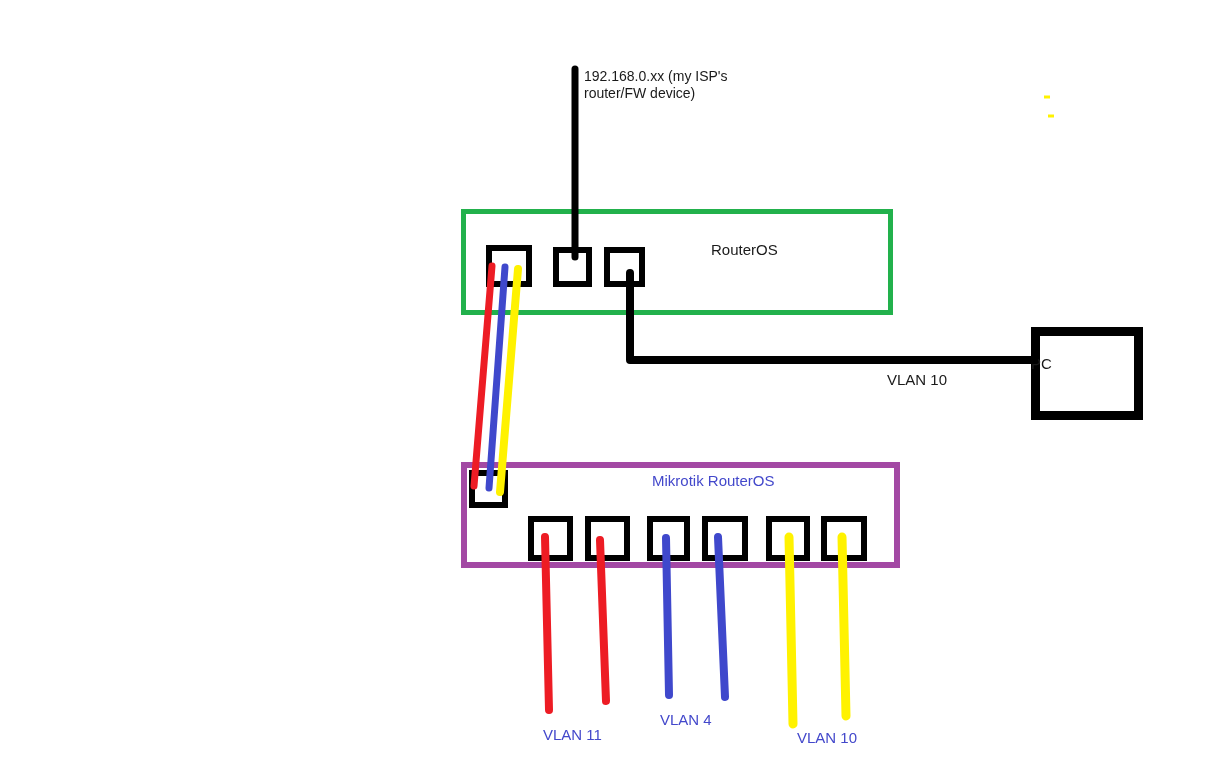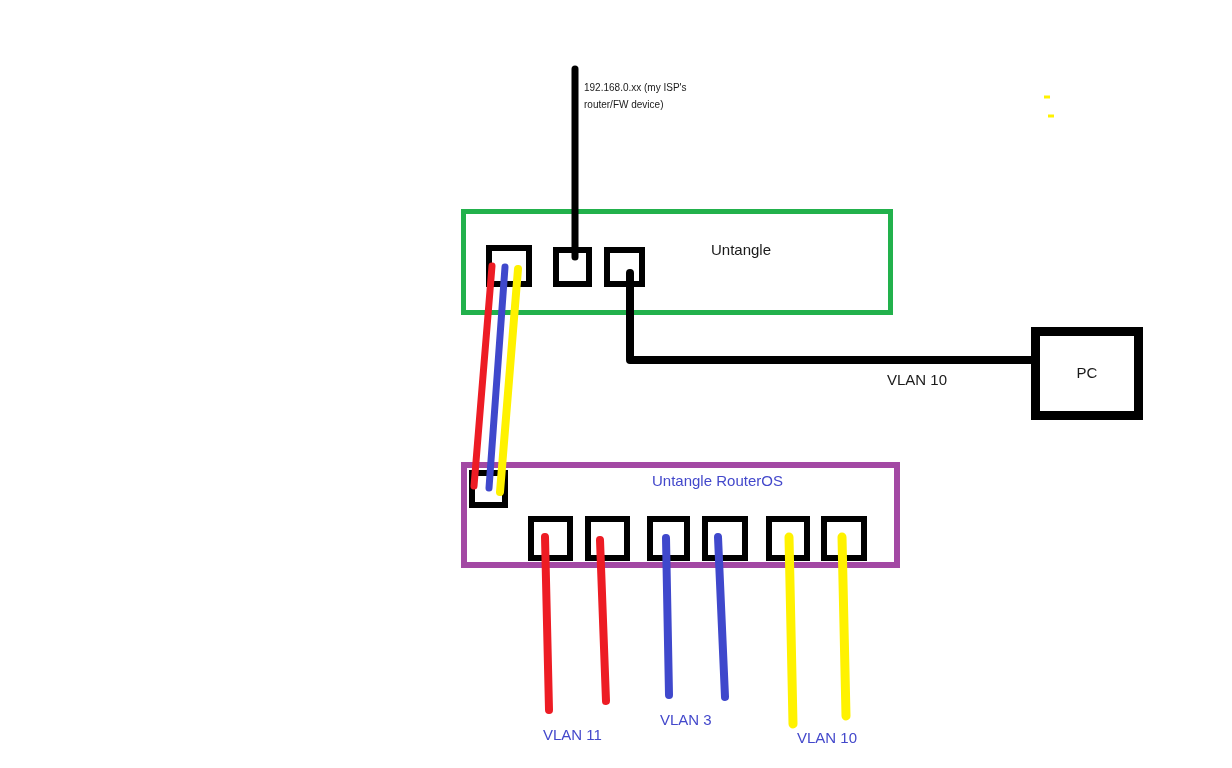--- a/index.html
+++ b/index.html
@@ -32,23 +32,23 @@
   
   .m-uplink{left:469px;top:470px;width:39px;height:38px;}
   .m-port1{left:528px;top:516px;width:45px;height:45px;}
   .m-port2{left:585px;top:516px;width:45px;height:45px;}
   .m-port3{left:647px;top:516px;width:43px;height:45px;}
   .m-port4{left:702px;top:516px;width:46px;height:45px;}
   .m-port5{left:766px;top:516px;width:44px;height:45px;}
   .m-port6{left:821px;top:516px;width:46px;height:45px;}
   .lbl{position:absolute;font-size:15px;color:#1a1a1a;white-space:nowrap;line-height:1.15;}
   .lbl-blue{color:var(--labelblue);}
-  .isp-label{left:584px;top:79px;font-size:10px;line-height:17px;white-space:normal;width:160px;}
+  .isp-label{left:584px;top:68px;font-size:14px;line-height:17px;white-space:normal;width:160px;}
   .untangle-label{left:711px;top:241px;}
-  .pc-label{left:1031px;top:364px;width:112px;text-align:center;}
+  .pc-label{left:1031px;top:355px;width:112px;}
   .vlan10-label{left:887px;top:371px;}
   .mikrotik-label{left:652px;top:472px;}
   .vlan11-label{left:537px;top:726px;margin-left:6px;}
   .vlan12-label{left:660px;top:711px;}
   .vlan13-label{left:797px;top:729px;}
   svg.wires{position:absolute;left:0;top:0;z-index:5;}
 </style>
 </head>
 <body>
 
@@ -67,26 +67,26 @@
   <div class="abs port m-port2"></div>
   <div class="abs port m-port3"></div>
   <div class="abs port m-port4"></div>
   <div class="abs port m-port5"></div>
   <div class="abs port m-port6"></div>
 
   <div class="lbl isp-label">
     <span>192.168.0.xx (my ISP's</span><br>
     <span>router/FW device)</span>
   </div>
-  <div class="lbl untangle-label">Untangle</div>
+  <div class="lbl untangle-label">RouterOS</div>
   <div class="lbl pc-label">PC</div>
   <div class="lbl vlan10-label">VLAN 10</div>
-  <div class="lbl lbl-blue mikrotik-label">Untangle RouterOS</div>
+  <div class="lbl lbl-blue mikrotik-label">Mikrotik RouterOS</div>
   <div class="lbl lbl-blue vlan11-label">VLAN 11</div>
-  <div class="lbl lbl-blue vlan12-label">VLAN 3</div>
+  <div class="lbl lbl-blue vlan12-label">VLAN 4</div>
   <div class="lbl lbl-blue vlan13-label">VLAN 10</div>
 
   <svg class="wires" width="1232" height="768" viewBox="0 0 1232 768">
 
     <line x1="575" y1="69" x2="575" y2="257" stroke-width="7" stroke-linecap="round" stroke="#000000"></line>
 
     <polyline points="630,273 630,360 1034,360" fill="none" stroke-width="8" stroke-linecap="round" stroke-linejoin="round" stroke="#000000"></polyline>
 
     <line x1="492" y1="266" x2="474" y2="486" stroke-width="7" stroke-linecap="round" stroke="#ED1C24"></line>
     <line x1="505" y1="267" x2="489" y2="488" stroke-width="7" stroke-linecap="round" stroke="#3F48CC"></line>

